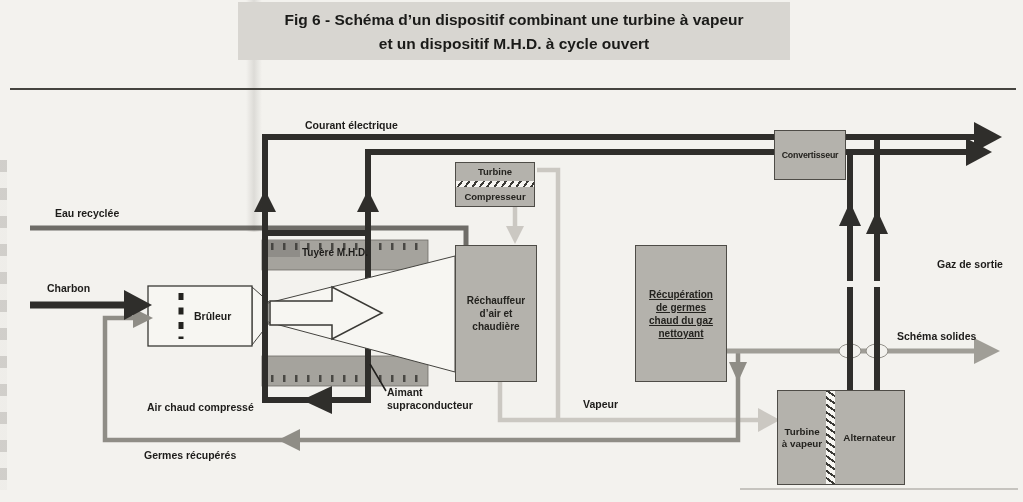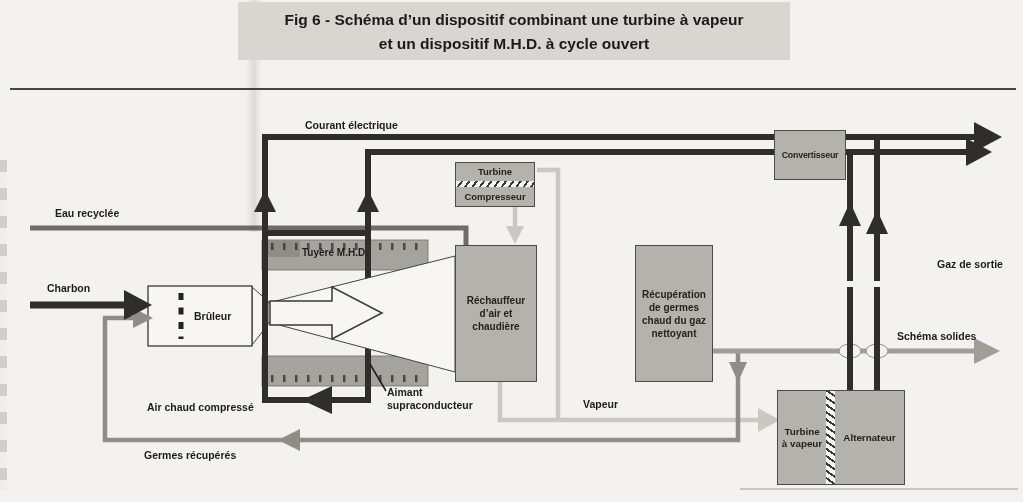--- a/index.html
+++ b/index.html
@@ -126,21 +126,21 @@
   </div>
 
   <div class="box" style="left:455px;top:245px;width:82px;height:137px;font-size:10px;display:flex;align-items:center;justify-content:center;">
     <div style="line-height:13px;">
       <span style="display:block">Réchauffeur</span>
       <span style="display:block">d’air et</span>
       <span style="display:block">chaudière</span>
     </div>
   </div>
 
-  <div class="box" style="left:635px;top:245px;width:78px;height:137px;font-size:10px;display:flex;align-items:center;justify-content:center;">
+  <div class="box" style="left:635px;top:245px;width:92px;height:137px;font-size:10px;display:flex;align-items:center;justify-content:center;text-decoration:underline;">
     <div style="line-height:13px;">
       <span style="display:block">Récupération</span>
       <span style="display:block">de germes</span>
       <span style="display:block">chaud du gaz</span>
       <span style="display:block">nettoyant</span>
     </div>
   </div>
 
   <div class="box" style="left:774px;top:130px;width:72px;height:50px;font-size:8.8px;display:flex;align-items:center;justify-content:center;letter-spacing:-0.2px;">
     <span>Convertisseur</span>

